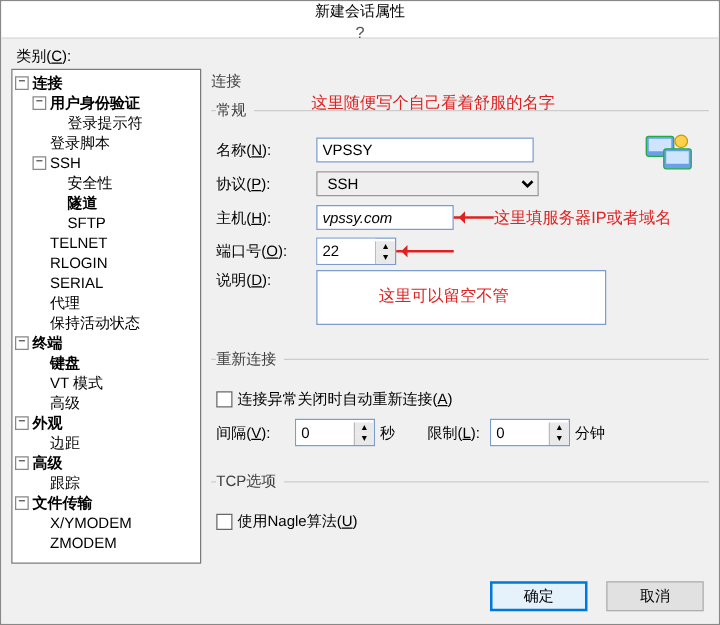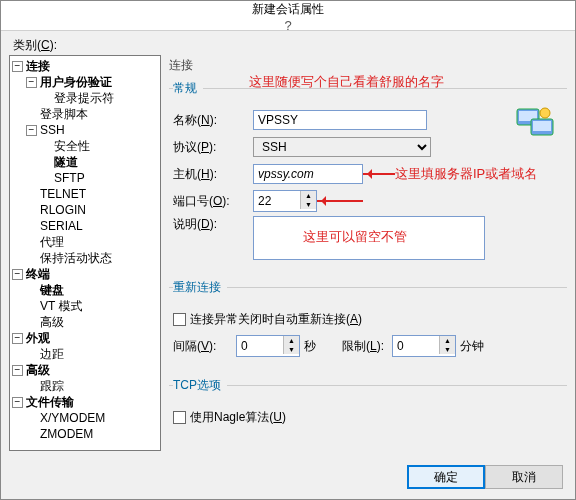--- a/index.html
+++ b/index.html
@@ -16,41 +16,41 @@
   
   .tree { position: absolute; top: 24px; left: 8px; width: 152px; bottom: 48px; background: #fff; border: 1px solid #7a7a7a; overflow: auto; padding: 2px 2px 2px 2px; line-height: 16px; }
   .tree ul { list-style: none; padding-left: 0; margin: 0; }
   .tree li { white-space: nowrap; display: flex; align-items: center; height: 16px; }
   .tree li span.txt { color: #000; }
   .tree li.bold span.txt { font-weight: 700; }
   .expander { width: 11px; height: 11px; border: 1px solid #888; display: inline-block; text-align: center; line-height: 8px; font-size: 10px; margin-right: 3px; background: #fff; color: #000; }
   
   .right { position: absolute; top: 24px; left: 168px; right: 8px; bottom: 48px; }
   fieldset { border: 1px solid #ccc; border-left: none; border-right: none; border-bottom: none; padding: 8px 4px 10px 4px; margin-top: 6px; }
-  legend { color: #0369a1; padding-right: 6px; }
+  legend { color: #404040; padding-right: 6px; }
   .row { display: flex; align-items: center; margin: 3px 0; height: 24px; position: relative; }
   .lbl { width: 80px; }
   .lbl u { text-decoration: underline; }
   input[type=text].fld, select.fld, input[type=number].fld { border: 1px solid #7a9ccf; height: 20px; background: #fff; padding: 1px 4px; font-size: 12px; }
   .fld.name { width: 174px; border: 3px solid #d22; padding: 0 4px; height: 26px; }
   .fld.proto { width: 178px; background: #efefef; border: 1px solid #999; }
   .fld.host { width: 110px; font-style: italic; }
-  .spin-wrap { display: inline-flex; align-items: flex-start; border: 1px solid #7a9ccf; height: 22px; background: #fff; }
+  .spin-wrap { display: inline-flex; align-items: flex-end; border: 1px solid #7a9ccf; height: 22px; background: #fff; }
   .spin-wrap input { border: none; width: 46px; padding: 1px 4px; text-align: left; height: 20px; font-size: 12px; }
   .spin-btns { display: flex; flex-direction: column; width: 16px; border-left: 1px solid #bbb; }
   .spin-btns div { flex: 1; font-size: 7px; line-height: 9px; display: flex; align-items: center; justify-content: center; background: #e9e9e9; }
   .desc-box { width: 232px; height: 44px; border: 1px solid #7a9ccf; background: #fff; }
   .annot { color: #d22; font-size: 13px; font-family: "SimSun", sans-serif; position: absolute; pointer-events: none; white-space: nowrap; }
   .arrow-l { display:inline-block; width: 32px; height: 10px; position: relative; }
   .arrow-l::before { content:""; position:absolute; top:4px; left:0; right:0; height:2px; background:#d22; }
   .arrow-l::after { content:""; position:absolute; left:-1px; top:0; border:5px solid transparent; border-right-color:#d22; }
   .big-icon { position: absolute; right: 12px; top: 46px; width: 40px; height: 40px; }
   .btn { min-width: 78px; height: 24px; background: #e1e1e1; border: 1px solid #adadad; display: inline-flex; align-items: center; justify-content: center; color:#000; }
   .btn.default { border: 2px solid #0078d7; background: #e5f1fb; }
-  .btnbar { position: absolute; bottom: 10px; right: 12px; display: flex; gap: 0; }
+  .btnbar { position: absolute; bottom: 10px; right: 12px; display: flex; gap: 15px; }
   .checkbox { width: 13px; height: 13px; border: 1px solid #666; background:#fff; display:inline-block; margin-right:4px; vertical-align:-2px; }
   .sec-title { color:#444; margin: 2px 0; }
   .unit { margin: 0 6px 0 4px; }
 </style>
 </head>
 <body>
 
 <div class="titlebar">
   <span class="title">新建会话属性</span>
   <span class="help-icon">?</span>

